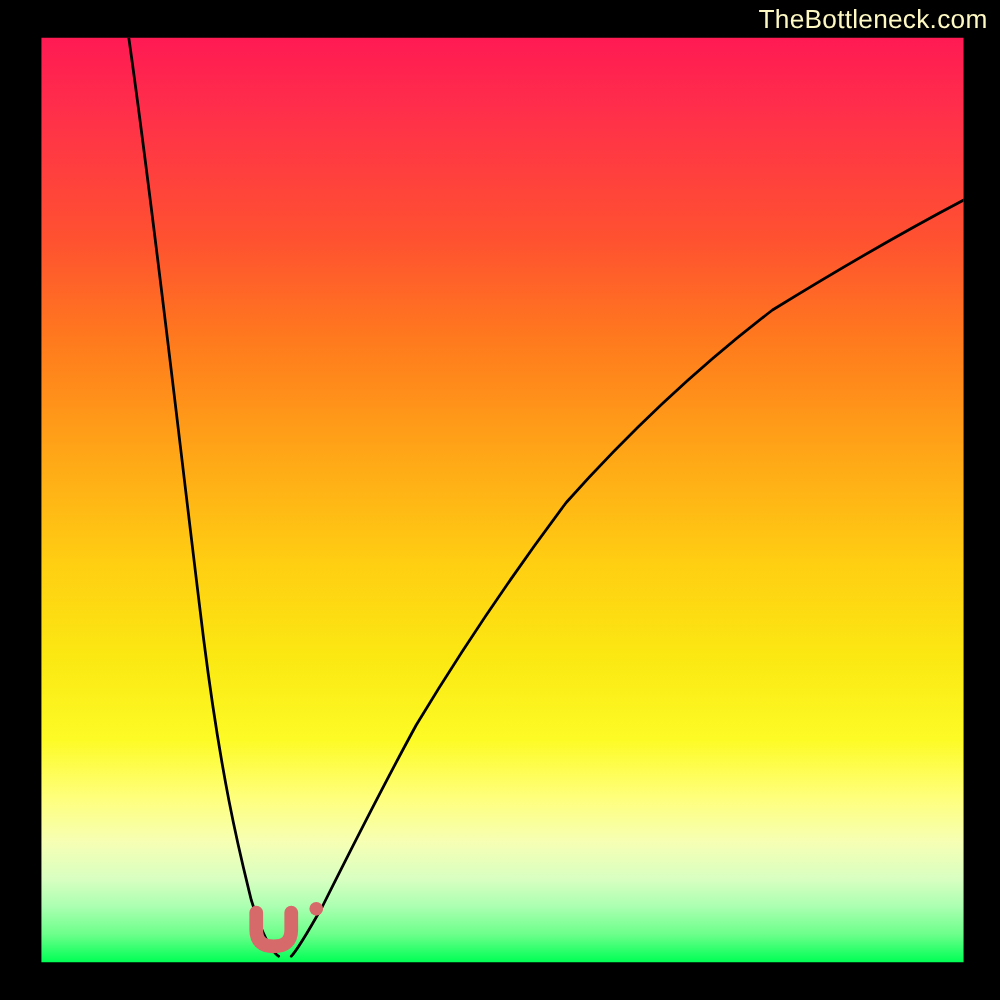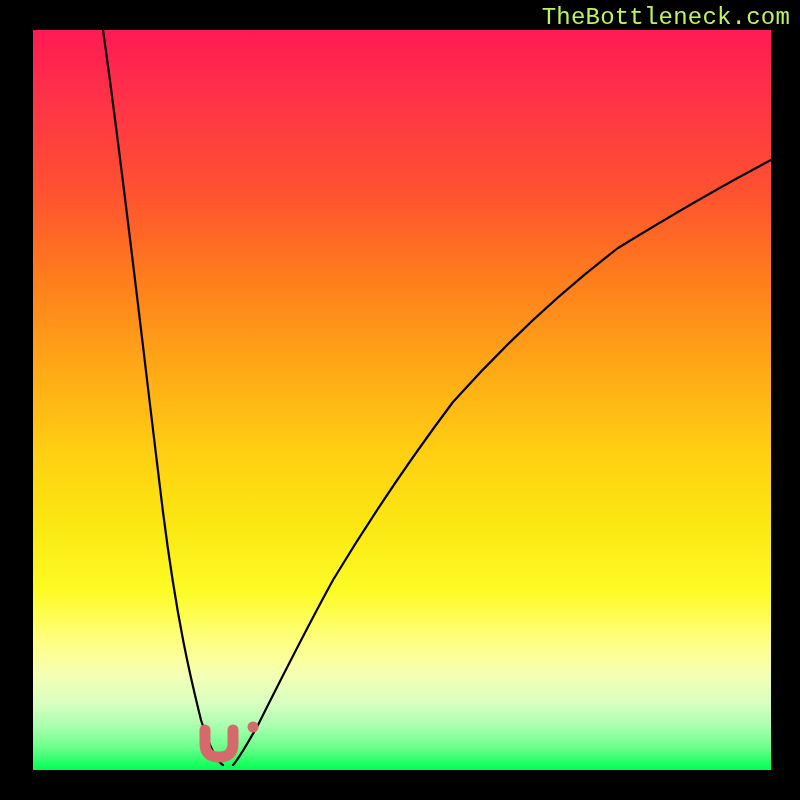--- a/index.html
+++ b/index.html
@@ -67,23 +67,23 @@
     stroke-linecap: round;
     stroke-linejoin: round;
   }
   .curve circle.dot {
     fill: #d66a6a;
   }
   .watermark {
     position: absolute;
     top: 4px;
     right: 10px;
-    font-family: Liberation Mono, monospace;
-    font-size: 24px;
-    color: #bef264;
+    font-family: Liberation Sans, sans-serif;
+    font-size: 21px;
+    color: #fef9c3;
     letter-spacing: 0.2px;
   }
 </style>
 </head>
 <body>
 
 <div class="frame">
   <div class="plot-area">
     <div class="gradient"></div>
     <svg class="curve" viewBox="0 0 738 740" preserveAspectRatio="none">

